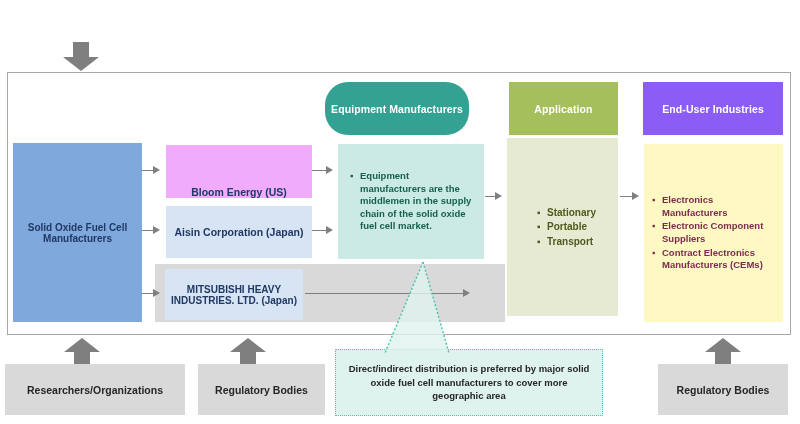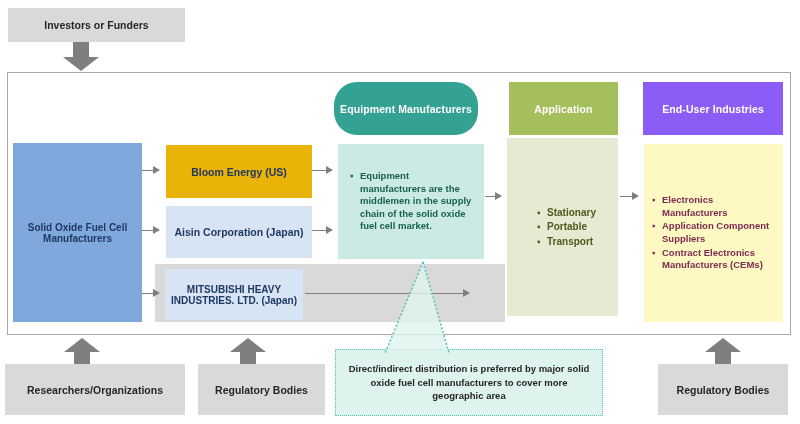--- a/index.html
+++ b/index.html
@@ -7,26 +7,26 @@
          font-family:"Liberation Sans",sans-serif;overflow:hidden;}
   .box{position:absolute;display:flex;align-items:center;justify-content:center;
        text-align:center;font-weight:bold;box-sizing:border-box;}
   .gray-box{background:#D9D9D9;color:#262626;font-size:10.5px;}
   
   #frame{position:absolute;left:7px;top:72px;width:784px;height:263px;
          border:1.5px solid #A8A8A8;background:#fff;box-sizing:border-box;}
   
   .hdr{height:53px;top:82px;color:#ffffff;font-size:10.5px;letter-spacing:.1px;}
   #h-prod {left:15px; width:298px;background:#2E75B6;}
-  #h-equip{left:334px;width:144px;background:#33A293;border-radius:23px;}
+  #h-equip{left:325px;width:144px;background:#33A293;border-radius:23px;}
   #h-app  {left:509px;width:109px;background:#A5BF5C;}
   #h-end  {left:643px;width:140px;background:#8b5cf6;}
   
   #mfr  {left:13px; top:143px;width:129px;height:179px;background:#7FA8DC;color:#1F3864;font-size:10px;padding:0 9px;}
-  #bloom{left:166px;top:145px;width:146px;height:53px;background:#eab308;color:#1F3864;font-size:10.5px;}
+  #bloom{left:166px;top:145px;width:146px;height:53px;background:#f0abfc;color:#1F3864;font-size:10.5px;align-items:flex-end;}
   #aisin{left:166px;top:206px;width:146px;height:52px;background:#D7E4F3;color:#1F3864;font-size:10.5px;}
   #band {position:absolute;left:155px;top:264px;width:350px;height:58px;background:#D9D9D9;}
   #mhi  {left:165px;top:269px;width:138px;height:51px;background:#D7E4F3;color:#1F3864;font-size:10px;padding:0 4px;}
   
   #equip-note{left:338px;top:144px;width:146px;height:115px;background:#CBEAE3;color:#17604F;font-size:9.5px;padding:0 8px 0 12px;}
   #app-box{left:507px;top:138px;width:111px;height:178px;background:#E7EAD3;color:#50591D;font-size:10px;padding:0 6px 0 14px;}
   #end-box{left:644px;top:144px;width:139px;height:178px;background:#fef9c3;color:#7D2B50;font-size:9.5px;padding:0 4px 0 8px;}
   .bullets{list-style:none;margin:0;padding:0;text-align:left;}
   .bullets li{position:relative;padding-left:10px;margin:1px 0;line-height:1.32;}
   .bullets li::before{content:"\25AA";position:absolute;left:0;top:0;}
@@ -50,23 +50,20 @@
   
   #callout{left:335px;top:349px;width:268px;height:67px;background:#DFF3EE;
            border:1.5px dotted #53C3AE;color:#262626;font-size:9.5px;padding:4px 10px;line-height:1.45;}
   #callout-pointer{position:absolute;left:378px;top:256px;width:80px;height:97px;}
 </style>
 </head>
 <body>
 
 <div id="stage">
 
-  <div class="box gray-box" id="investors">
-    <span>Investors or Funders</span>
-  </div>
   <div class="block-arrow down" style="left:63px;top:42px;">
     <div class="stem"></div>
     <div class="head"></div>
   </div>
 
   <div id="frame"></div>
 
   <div class="box hdr" id="h-equip">
     <span>Equipment Manufacturers</span>
   </div>
@@ -101,21 +98,21 @@
     <ul class="bullets">
       <li>Stationary</li>
       <li>Portable</li>
       <li>Transport</li>
     </ul>
   </div>
 
   <div class="box" id="end-box">
     <ul class="bullets">
       <li>Electronics Manufacturers</li>
-      <li>Application Component Suppliers</li>
+      <li>Electronic Component Suppliers</li>
       <li>Contract Electronics Manufacturers (CEMs)</li>
     </ul>
   </div>
 
   <div class="arr" style="left:142px;top:170px;width:15px;"></div>
   <div class="arr" style="left:142px;top:230px;width:15px;"></div>
   <div class="arr" style="left:142px;top:293px;width:15px;"></div>
   <div class="arr" style="left:312px;top:170px;width:18px;"></div>
   <div class="arr" style="left:312px;top:230px;width:18px;"></div>
   <div class="arr" style="left:305px;top:293px;width:162px;"></div>

